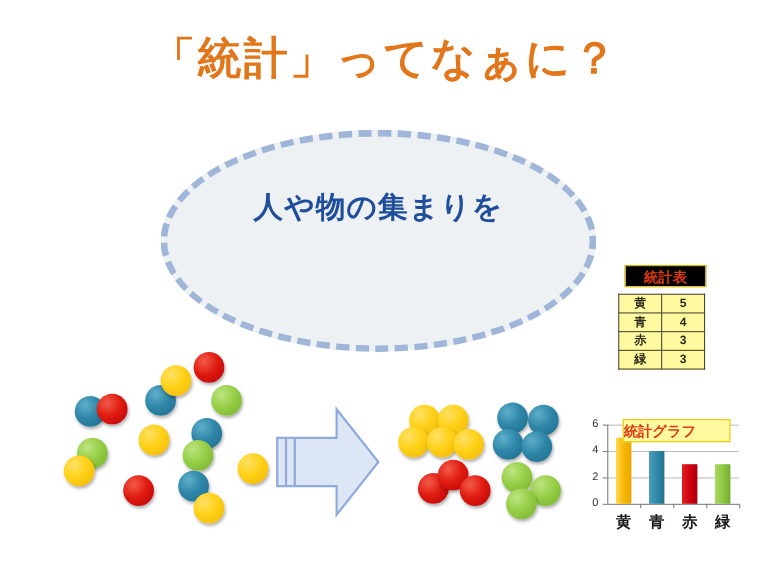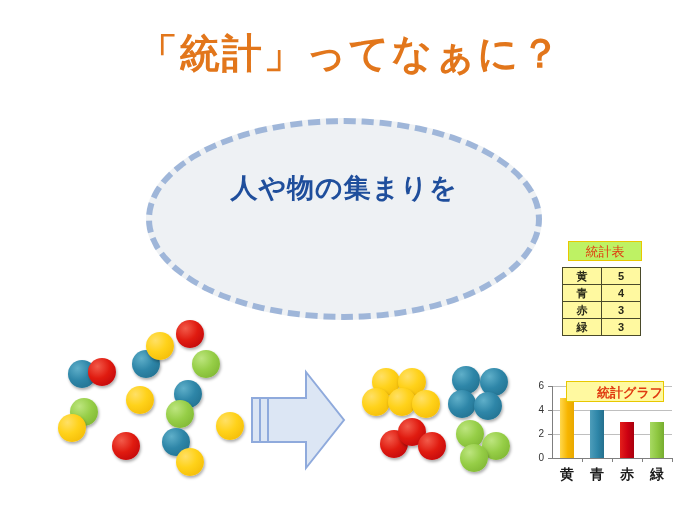--- a/index.html
+++ b/index.html
@@ -92,25 +92,25 @@
     height: 104px;
   }
 
   
   #table-title {
     position: absolute;
     left: 568px;
     top: 241px;
     width: 74px;
     height: 20px;
-    background: #bef264;
+    background: #000000;
     border: 1px solid #E8C800;
     color: #E03A10;
     font-size: 13px;
-    font-weight: normal;
+    font-weight: bold;
     text-align: center;
     line-height: 20px;
     box-sizing: border-box;
   }
   #stat-table {
     position: absolute;
     left: 562px;
     top: 267px;
     border-collapse: collapse;
   }
@@ -139,24 +139,25 @@
     position: absolute;
     left: 566px;
     top: 381px;
     width: 98px;
     height: 21px;
     background: #FFF9A0;
     border: 1px solid #E8C800;
     color: #E03A10;
     font-size: 13px;
     font-weight: bold;
-    text-align: right;
+    text-align: left;
     line-height: 21px;
     box-sizing: border-box;
     z-index: 4;
+    font-family: Liberation Mono, monospace;
   }
   .y-tick {
     position: absolute;
     font-size: 10px;
     color: #333;
     text-align: right;
     width: 14px;
   }
   .x-label {
     position: absolute;

